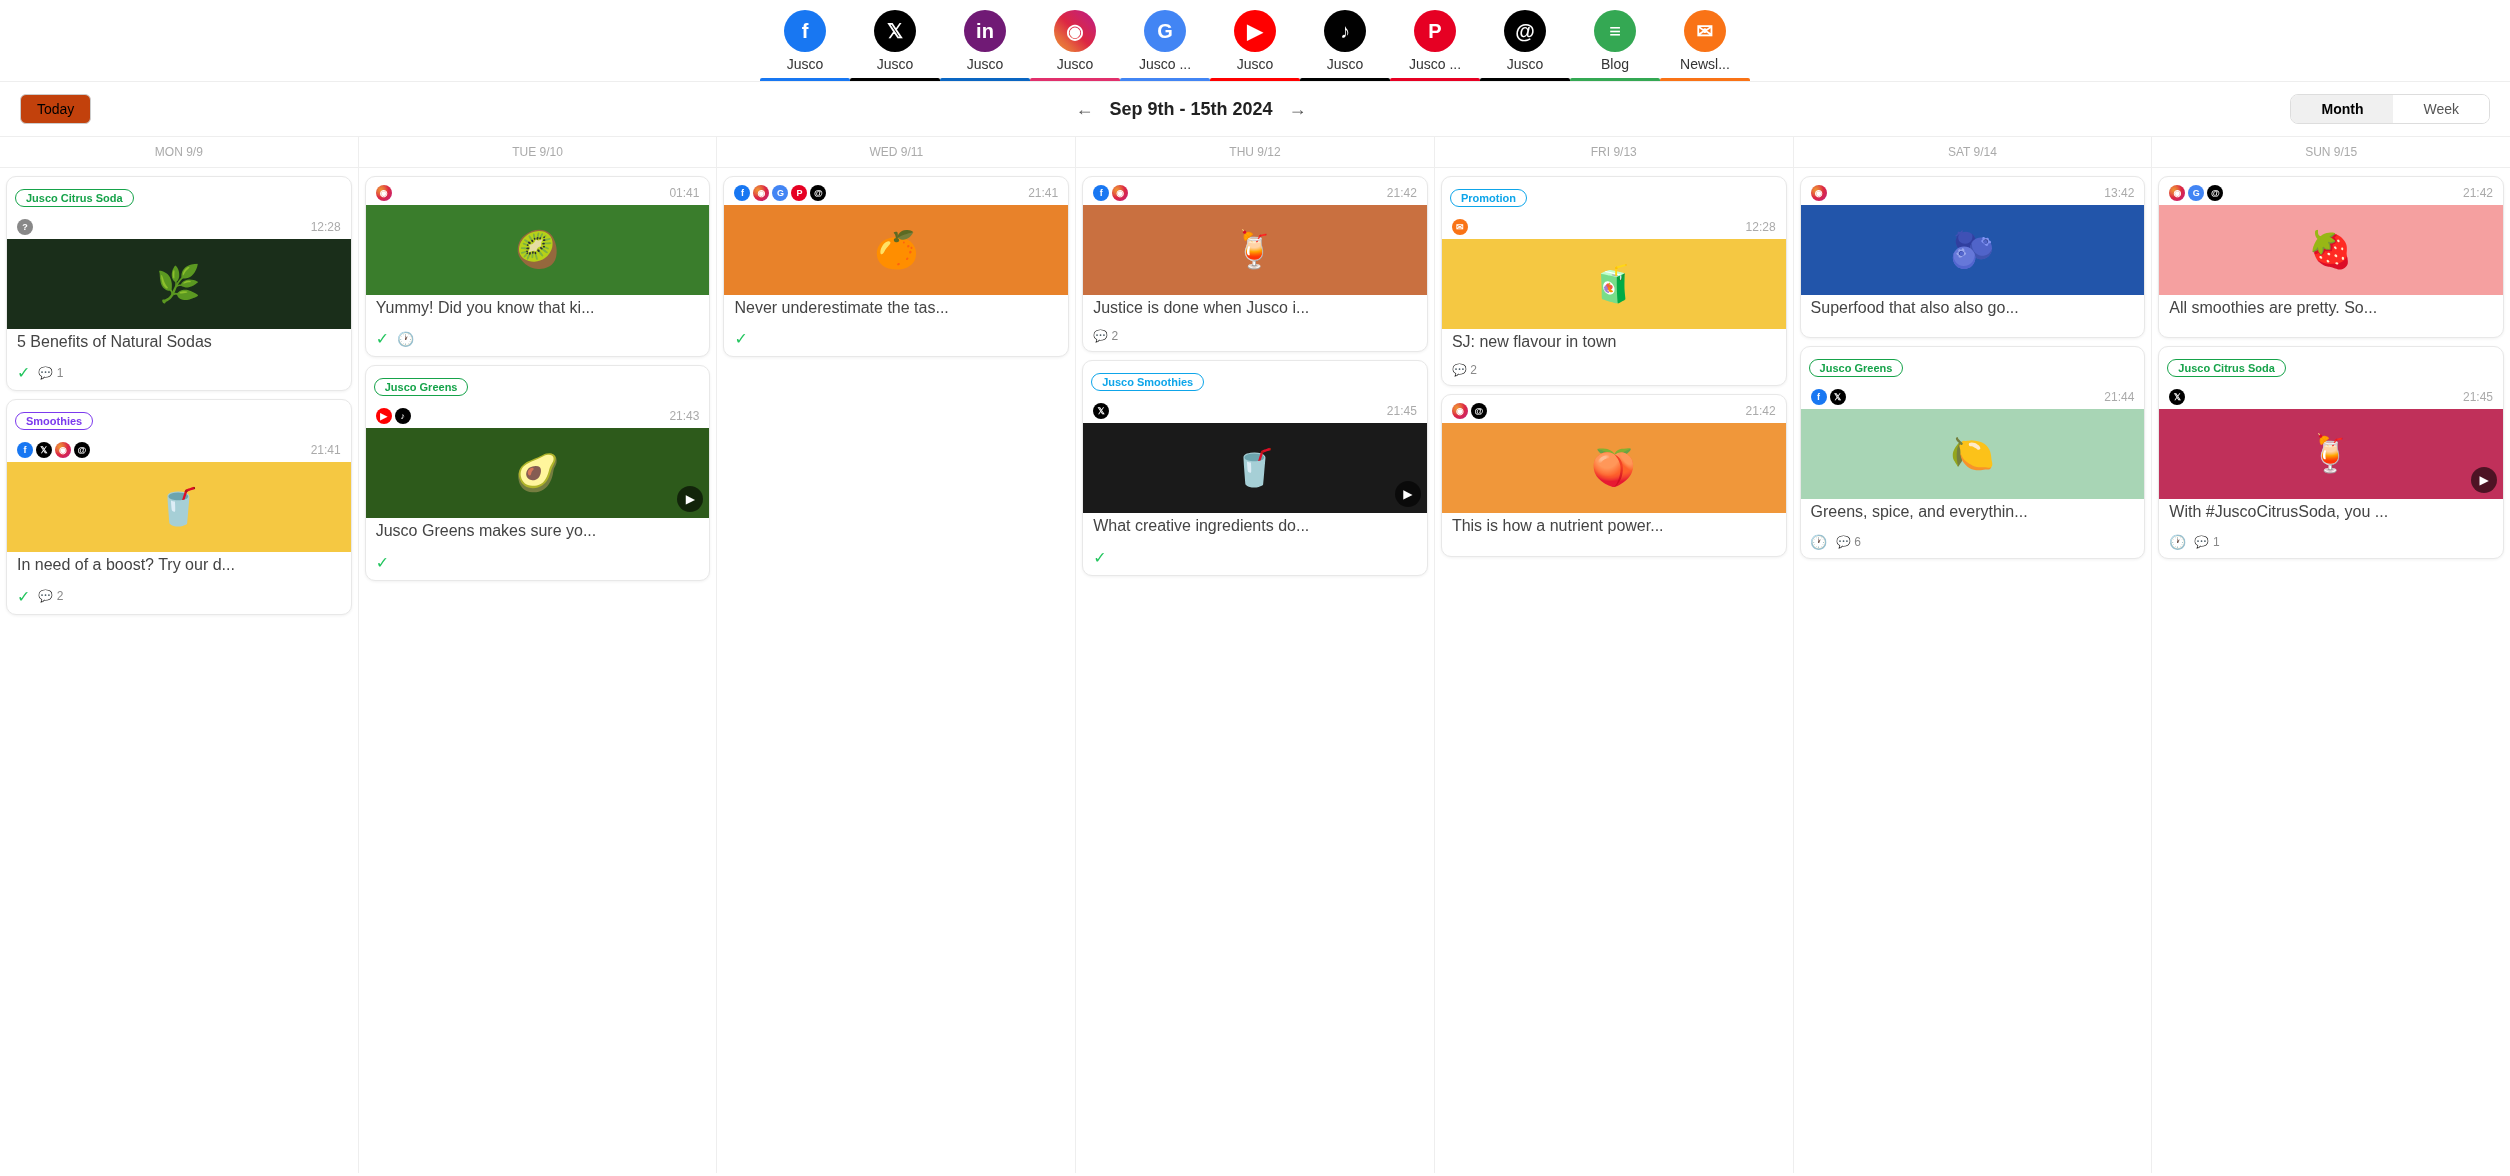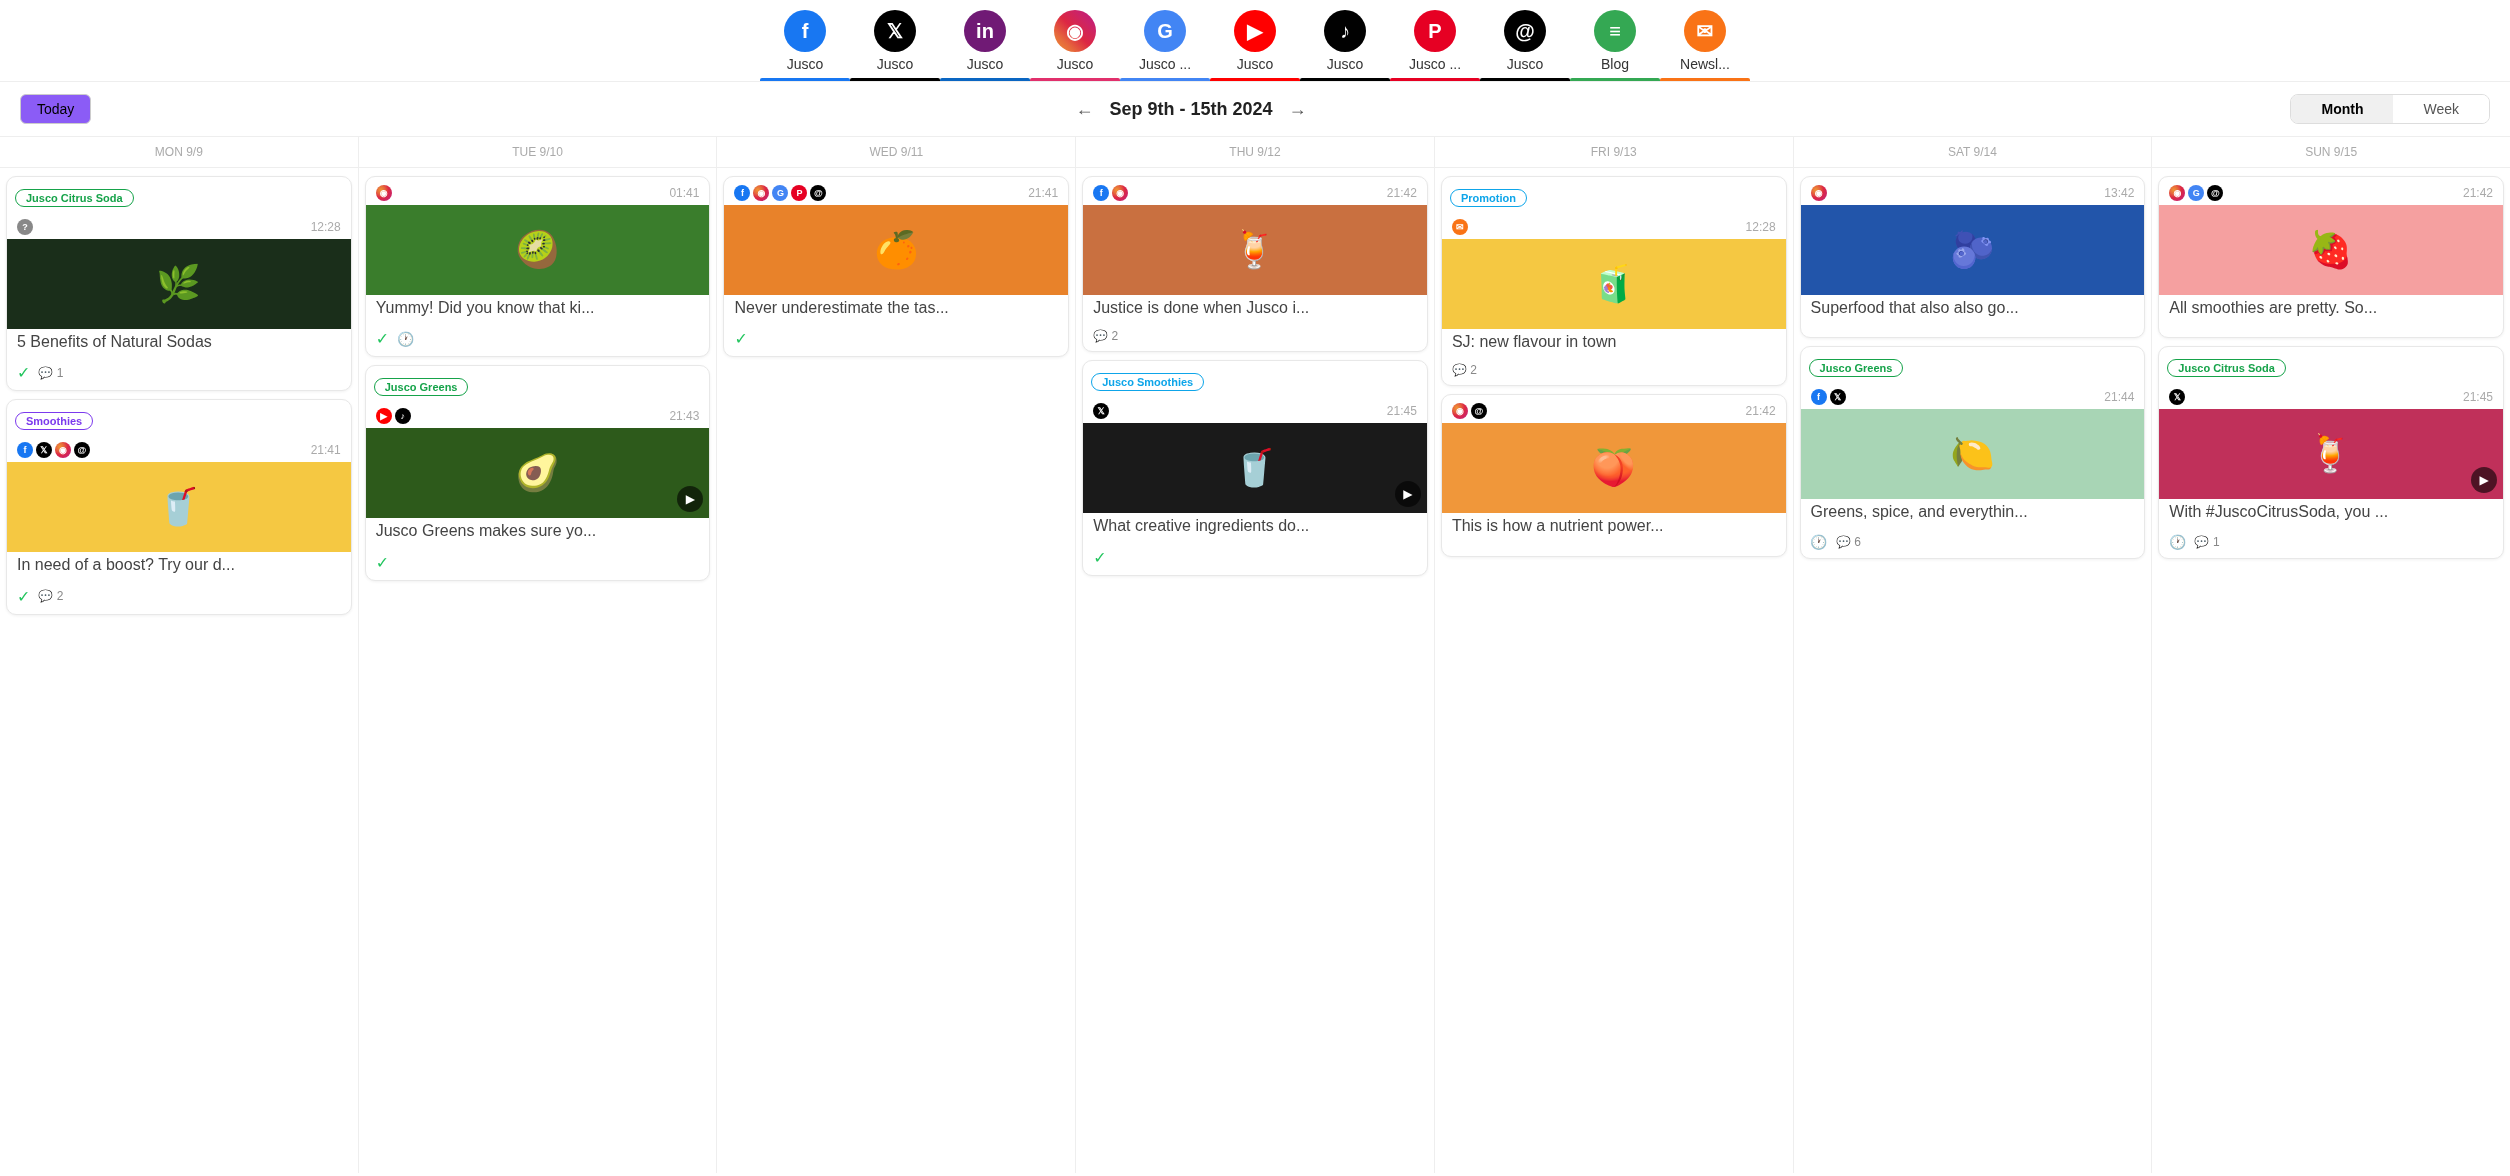--- a/index.html
+++ b/index.html
@@ -7,21 +7,21 @@
 
     
     .channel-bar { display: flex; align-items: center; justify-content: center; padding: 10px 0 0 0; border-bottom: 1px solid #eee; background: #fff; }
     .channel-item { display: flex; flex-direction: column; align-items: center; width: 90px; cursor: pointer; }
     .channel-icon { width: 42px; height: 42px; border-radius: 50%; display: flex; align-items: center; justify-content: center; font-size: 20px; font-weight: 900; color: #fff; margin-bottom: 4px; }
     .channel-label { font-size: 14px; color: #333; margin-bottom: 6px; text-align: center; white-space: nowrap; overflow: hidden; text-overflow: ellipsis; max-width: 80px; }
     .channel-underline { height: 3px; width: 100%; border-radius: 2px 2px 0 0; }
 
     
     .calendar-nav { display: flex; align-items: center; justify-content: space-between; padding: 12px 20px; border-bottom: 1px solid #eee; }
-    .today-btn { border: 1px solid #ccc; background: #8b5cf6; border-radius: 6px; padding: 6px 16px; font-size: 14px; cursor: pointer; font-weight: 500; }
+    .today-btn { border: 1px solid #ccc; background: #c2410c; border-radius: 6px; padding: 6px 16px; font-size: 14px; cursor: pointer; font-weight: 500; }
     .nav-center { display: flex; align-items: center; gap: 16px; font-size: 18px; font-weight: 600; }
     .nav-arrow { cursor: pointer; color: #555; font-size: 18px; user-select: none; }
     .view-toggle { display: flex; border: 1px solid #ddd; border-radius: 8px; overflow: hidden; }
     .view-btn { padding: 6px 30px; font-size: 14px; cursor: pointer; background: #fff; border: none; font-weight: 500; color: #555; }
     .view-btn.active { background: #f0f0f0; color: #000; font-weight: 600; }
 
     
     .calendar-grid { display: flex; width: 100%; height: calc(100vh - 140px); overflow-y: auto; }
     .day-col { flex: 1; border-right: 1px solid #eee; min-width: 0; }
     .day-col:last-child { border-right: none; }

